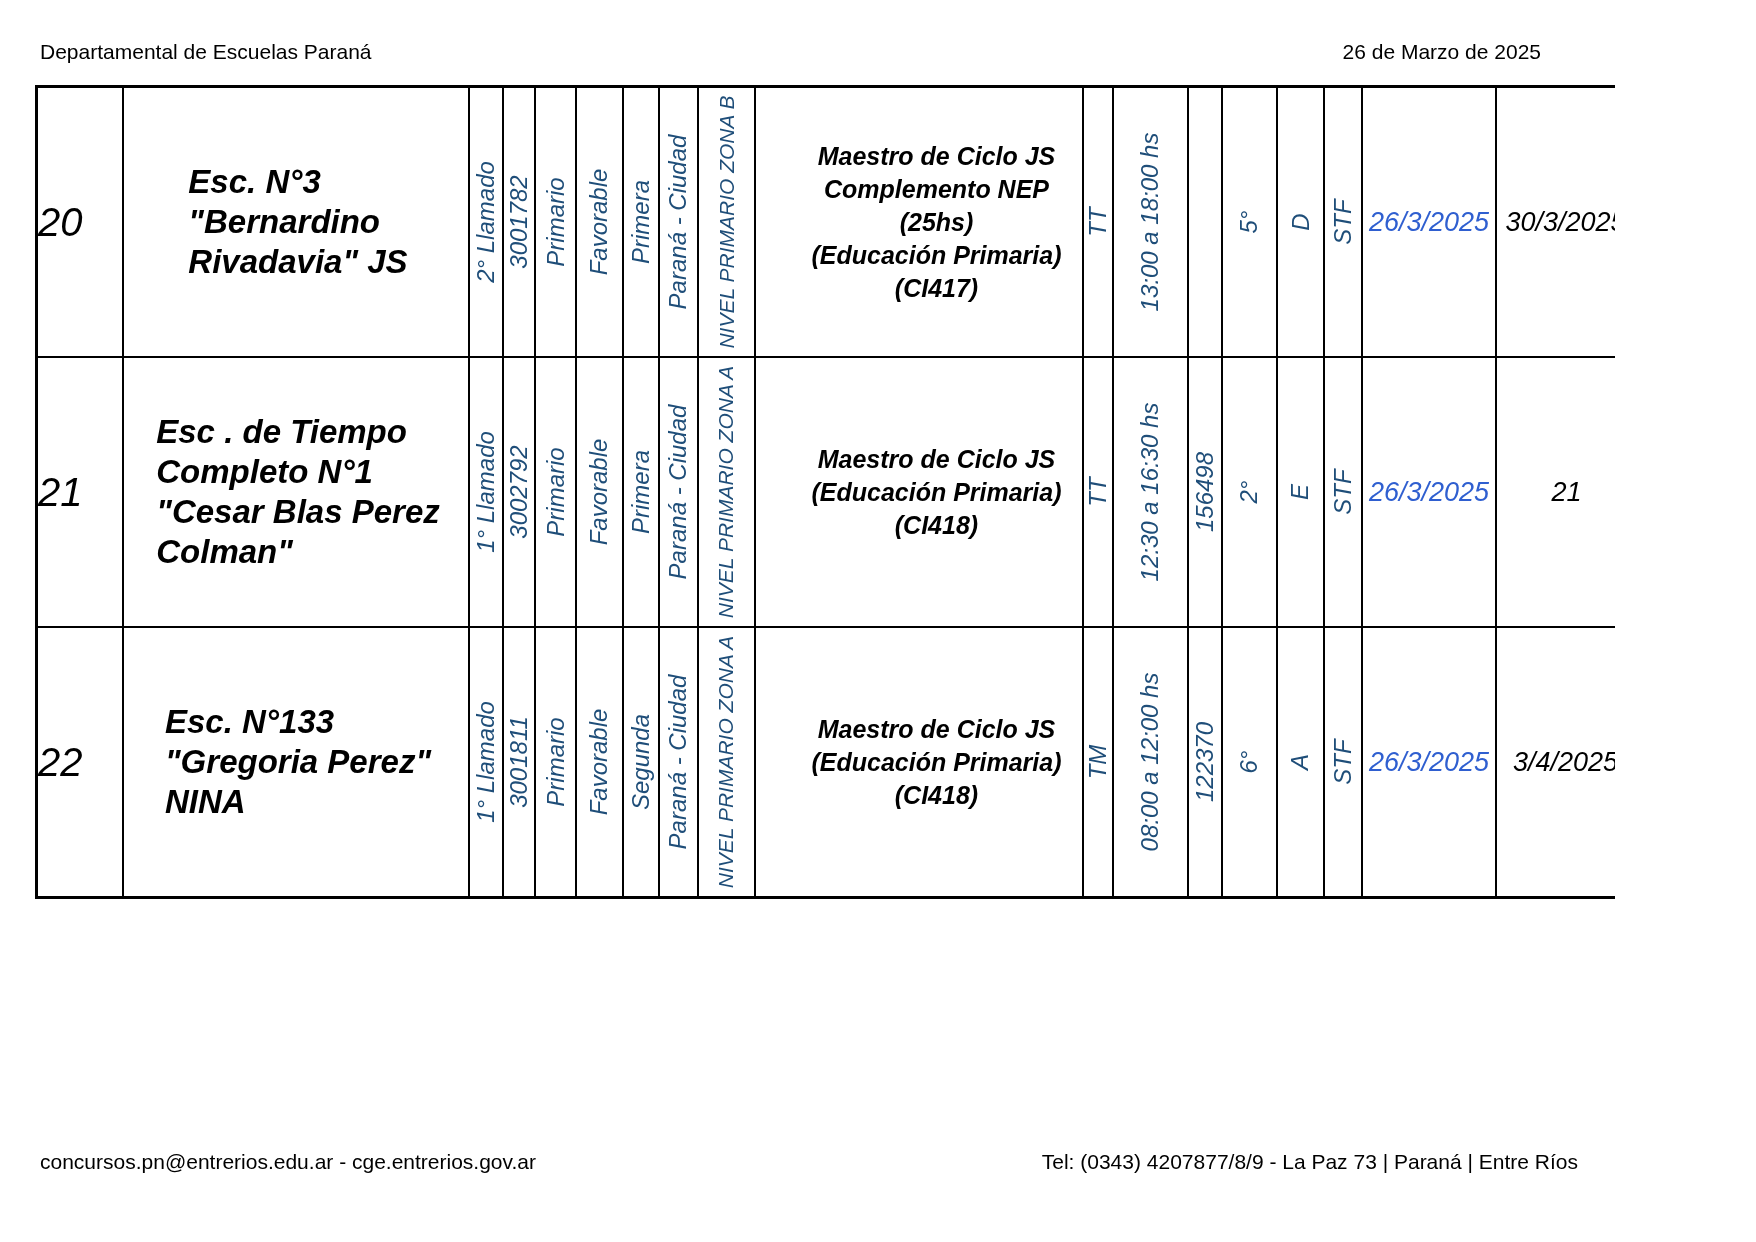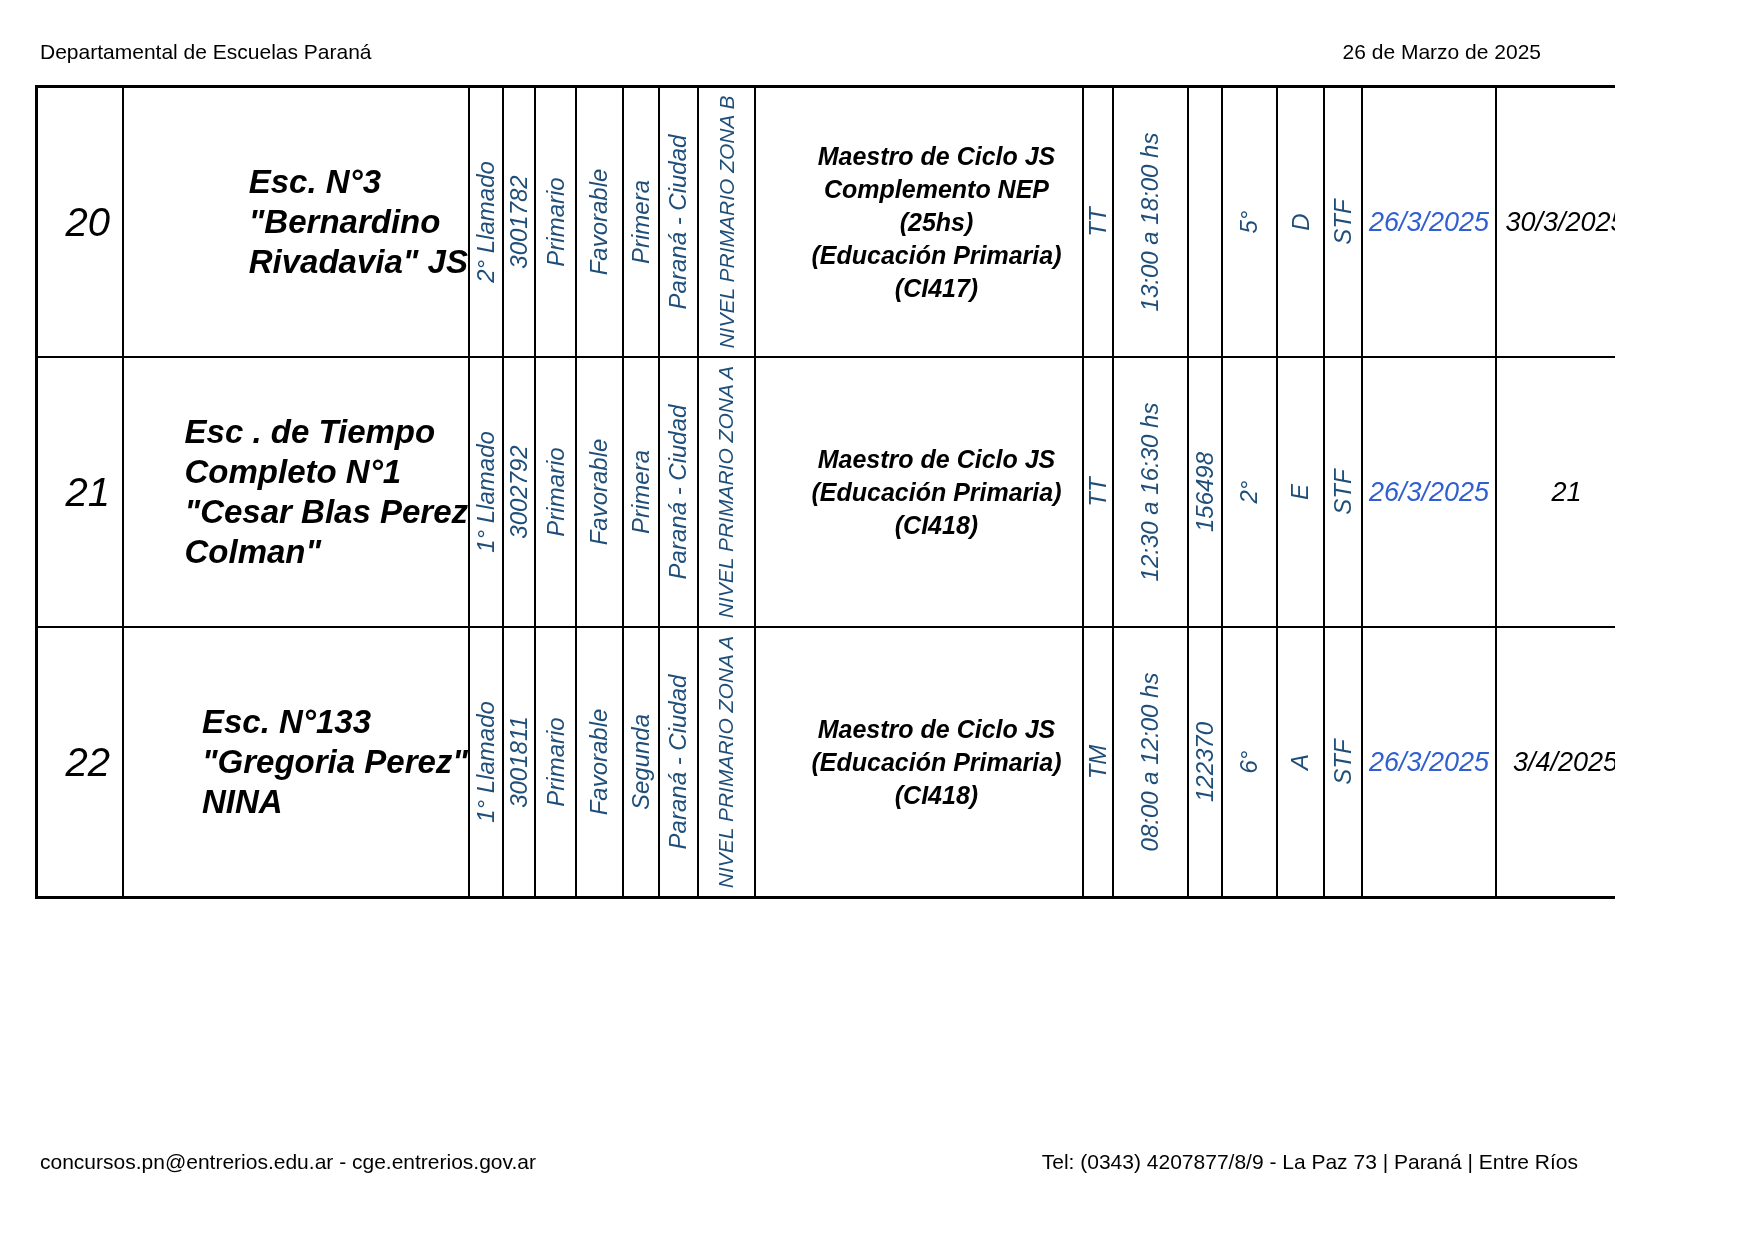--- a/index.html
+++ b/index.html
@@ -51,22 +51,22 @@
   .cell {
     border-right: 2px solid var(--table-border, #000);
     display: flex;
     align-items: center;
     justify-content: center;
     box-sizing: border-box;
     min-width: 0;
   }
   .cell:last-child { border-right: none; }
 
-  .num-cell   { font-size: 40px; color: var(--body-text, #000); justify-content: flex-end; padding-right: 12px; }
-  .school-cell{ justify-content: flex-end; padding-left: 4px; }
+  .num-cell   { font-size: 40px; color: var(--body-text, #000); justify-content: flex-start; padding-right: 12px; }
+  .school-cell{ justify-content: center; padding-left: 4px; }
   .school-txt {
     font-weight: bold; font-size: 33px; line-height: 1.22;
     color: var(--body-text, #000); white-space: pre-line;
   }
 
   .vtxt {
     transform: rotate(-90deg);
     white-space: nowrap;
     font-size: 24px;
     color: var(--navy-text, #1F4E79);

